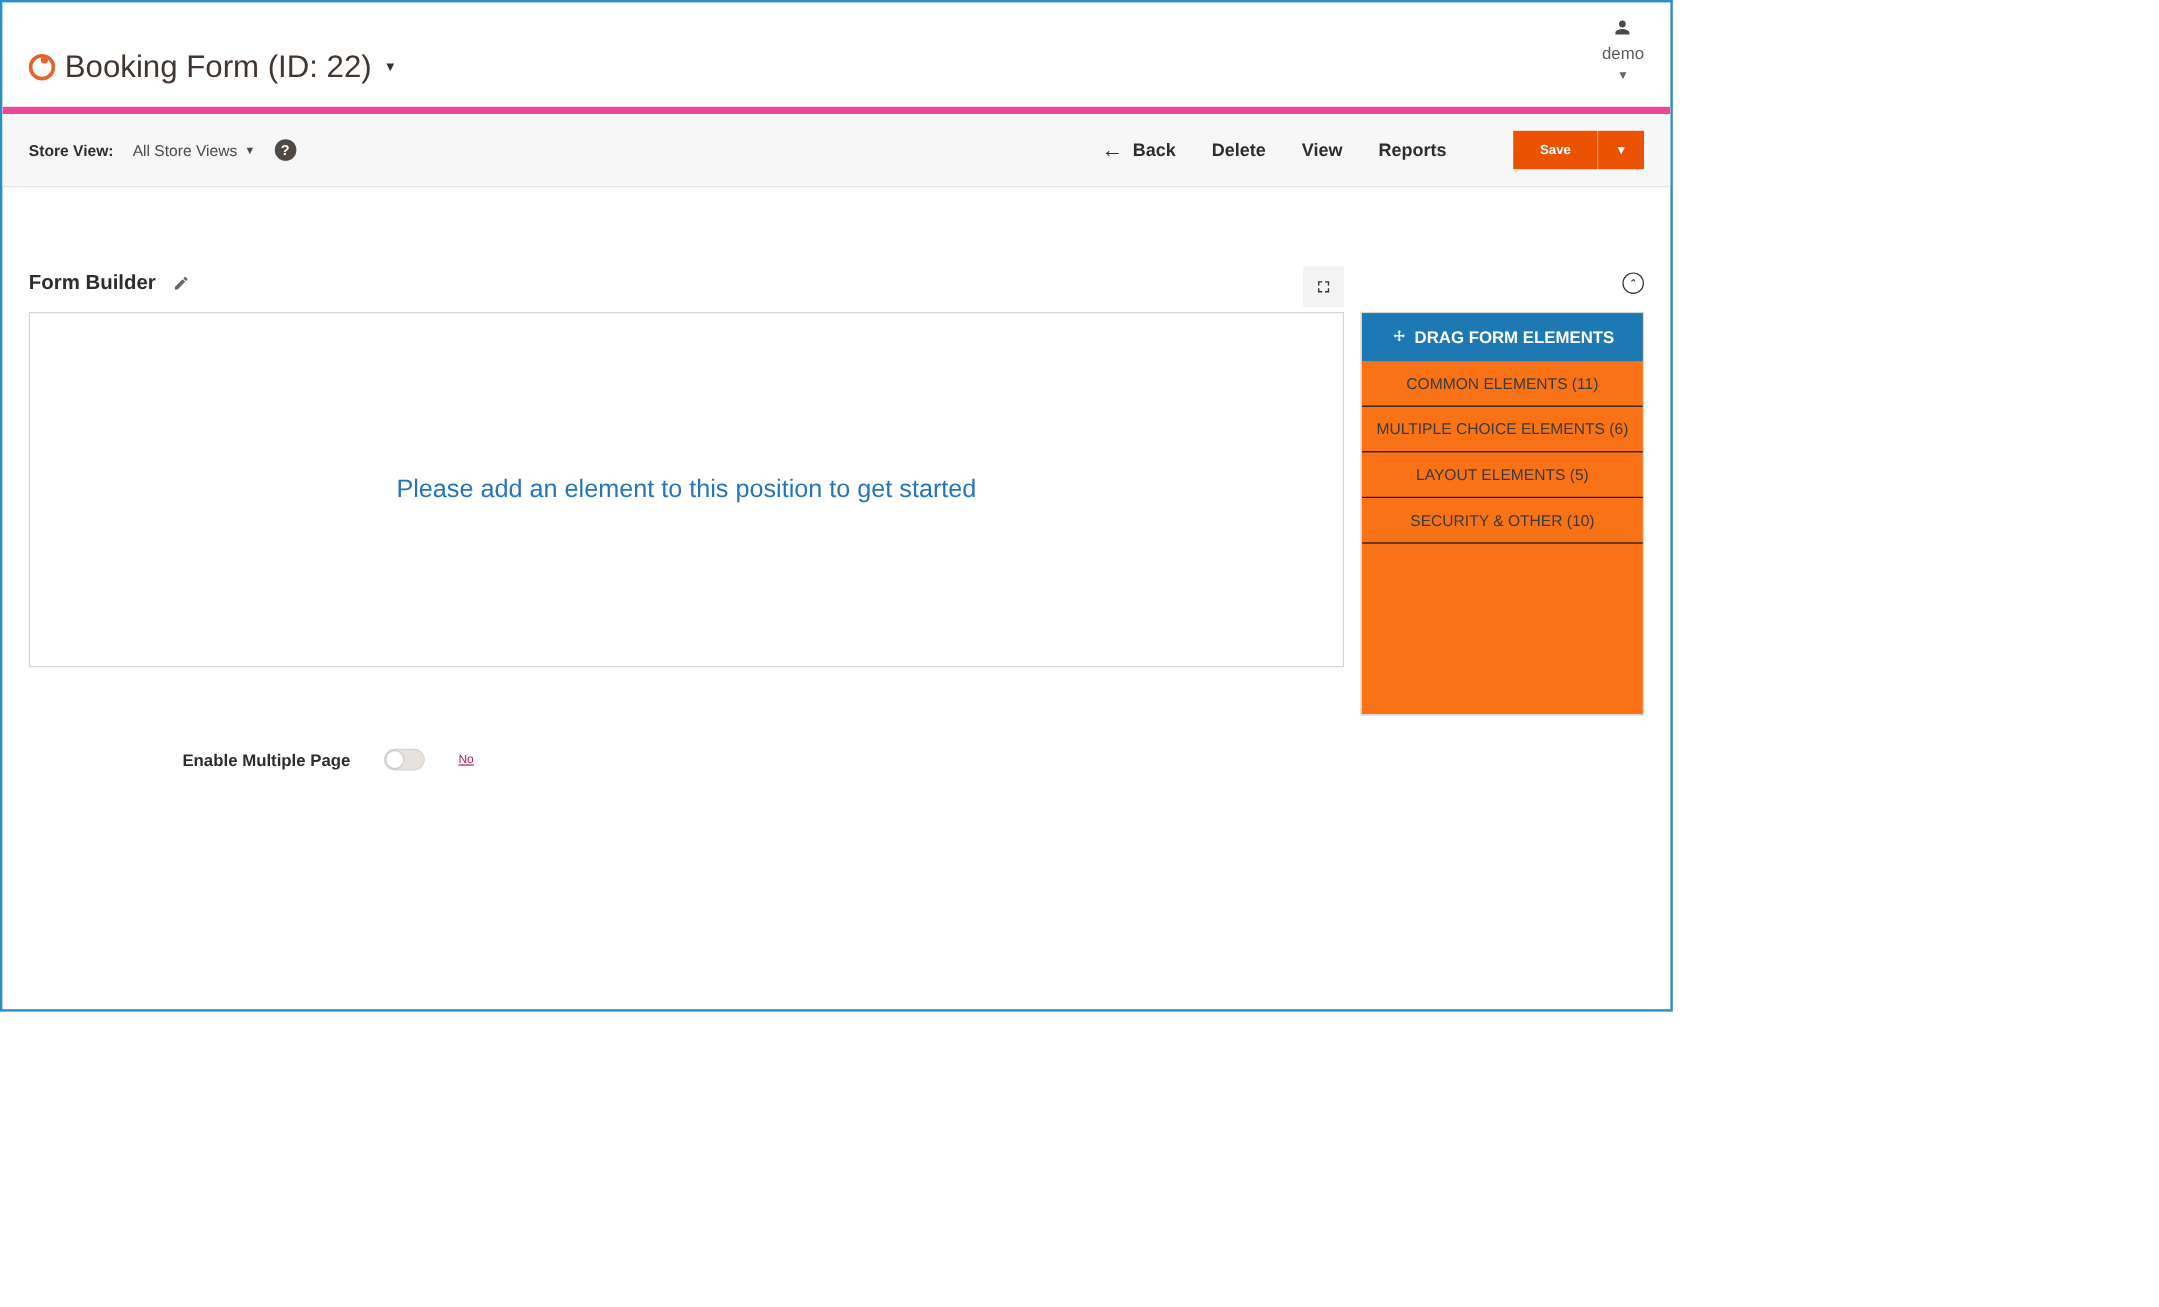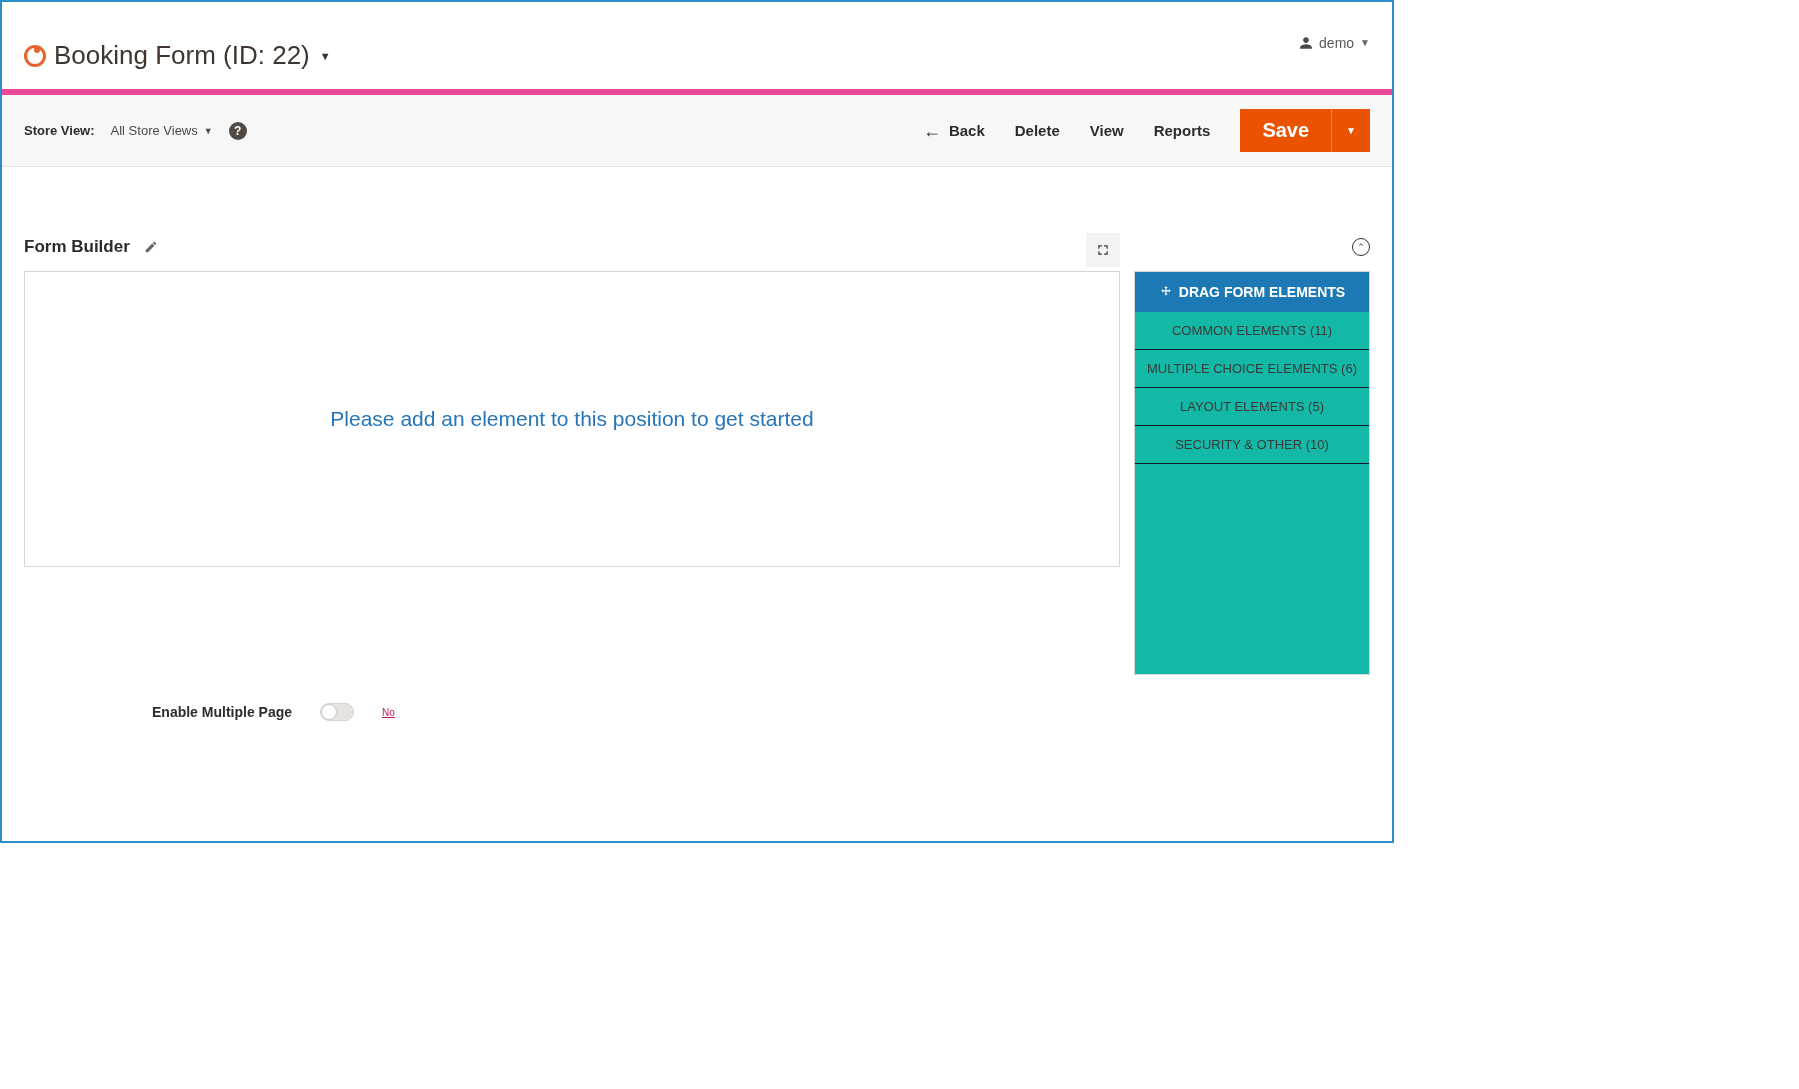--- a/index.html
+++ b/index.html
@@ -48,20 +48,21 @@
       gap: 10px;
     }
     .title-caret { font-size: 11px; color: #333; cursor:pointer; }
     .user-area {
       display: flex;
       align-items: center;
       gap: 6px;
       font-size: 14px;
       color: #5a5a5a;
       cursor: pointer;
+      flex-direction: column;
     }
     .user-icon {
       width: 14px; height: 14px;
       fill: #4a4a4a;
     }
     .user-caret { font-size: 10px; color: #666; }
 
     .toolbar {
       background: #f7f7f7;
       border-top: 6px solid #ec4899;
@@ -119,23 +120,24 @@
     .save-group {
       display: flex;
       align-items: stretch;
       margin-left: 0px;
     }
     .save-btn {
       background: #eb5202;
       color: #fff;
       border: none;
       padding: 10px 22px;
-      font-size: 20px;
+      font-size: 11px;
       font-weight: 600;
       cursor: pointer;
+      margin-left: 26px;
     }
     .save-toggle {
       background: #eb5202;
       border: none;
       border-left: 1px solid rgba(255,255,255,0.3);
       color: #fff;
       padding: 0 14px;
       cursor: pointer;
       display: flex;
       align-items: center;
@@ -206,22 +208,22 @@
     }
     .placeholder {
       color: #2675b8;
       font-size: 21px;
       font-weight: 400;
     }
 
     .palette {
       width: 236px;
       border: 1px solid #d6d6d6;
-      height: 404px;
-      background: #14b8a6;
+      height: 336px;
+      background: #f97316;
     }
     .palette-head {
       background: #1d79b3;
       color: #fff;
       padding: 12px 10px;
       font-size: 14px;
       font-weight: 700;
       display: flex;
       align-items: center;
       justify-content: center;

